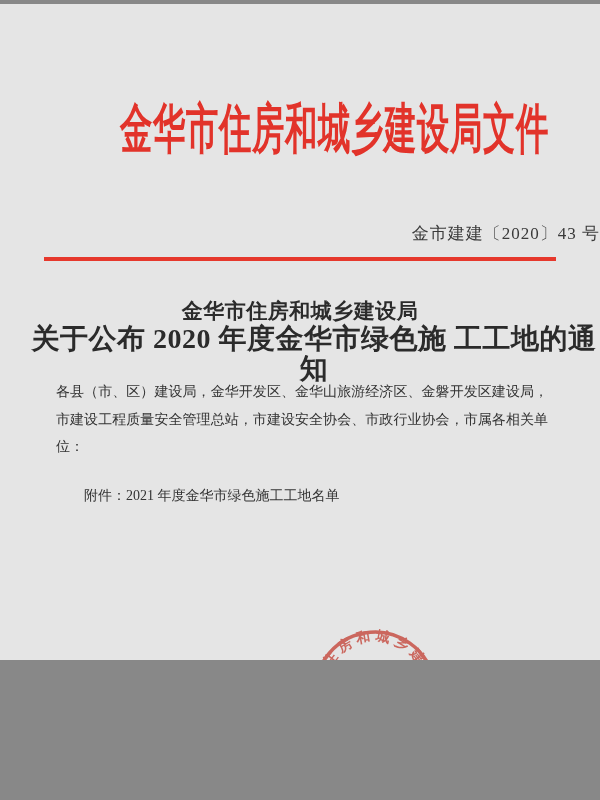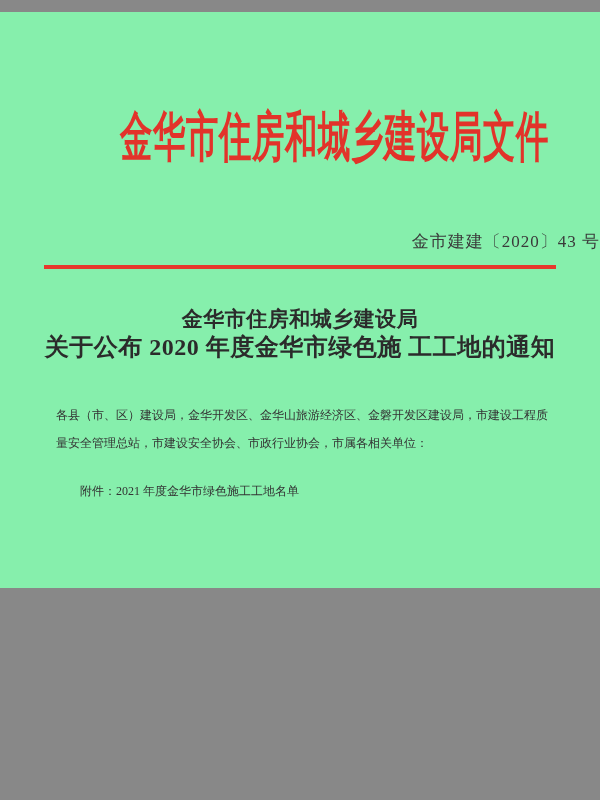--- a/index.html
+++ b/index.html
@@ -1,21 +1,21 @@
 <!DOCTYPE html>
 <html><head>
 <meta charset="utf-8">
 <style>
   html, body { margin: 0; padding: 0; background: #888; }
   .page {
     position: relative;
     width: 600px;
-    height: 576px;
-    margin: 12px auto;
-    background: #86efac;
+    height: 656px;
+    margin: 4px auto;
+    background: #e5e5e5;
     overflow: hidden;
     font-family: "Liberation Serif", "DejaVu Serif", serif;
     color: #2e2e2e;
   }
   .header-title {
     position: absolute;
     top: 92px;
     left: 0;
     width: 600px;
     text-align: center;
@@ -50,27 +50,27 @@
   .notice-title {
     position: absolute;
     top: 294px;
     left: 0;
     width: 600px;
     text-align: center;
     font-weight: bold;
     color: #2b2b2b;
   }
   .notice-title .line1 { font-size: 21px; line-height: 26px; letter-spacing: 0.5px; }
-  .notice-title .line2 { font-size: 24px; line-height: 30px; letter-spacing: 0.5px; }
+  .notice-title .line2 { font-size: 28px; line-height: 30px; letter-spacing: 0.5px; padding-left: 28px; }
   .body-text {
     position: absolute;
-    top: 390px;
+    top: 374px;
     left: 56px;
     width: 492px;
-    font-size: 12px;
+    font-size: 14px;
     line-height: 27.5px;
     text-align: justify;
     color: #333333;
   }
   .body-text p { margin: 0; }
   .body-text p.indent { text-indent: 2em; }
   .body-text p.attachment { margin-top: 21px; }
   .sig-block {
     position: absolute;
     top: 668px;

